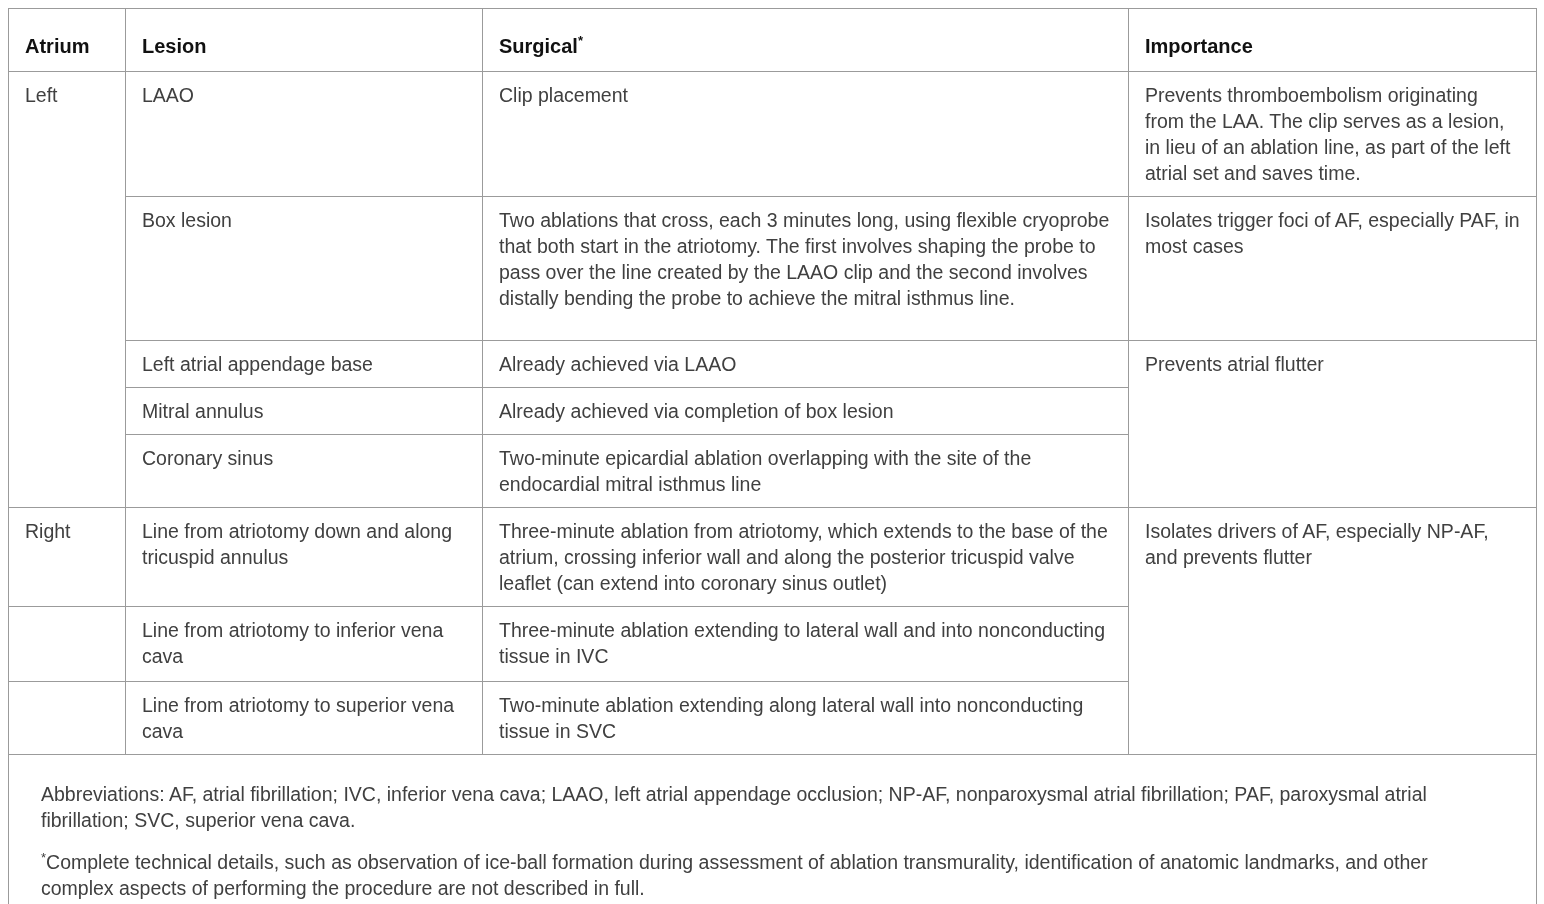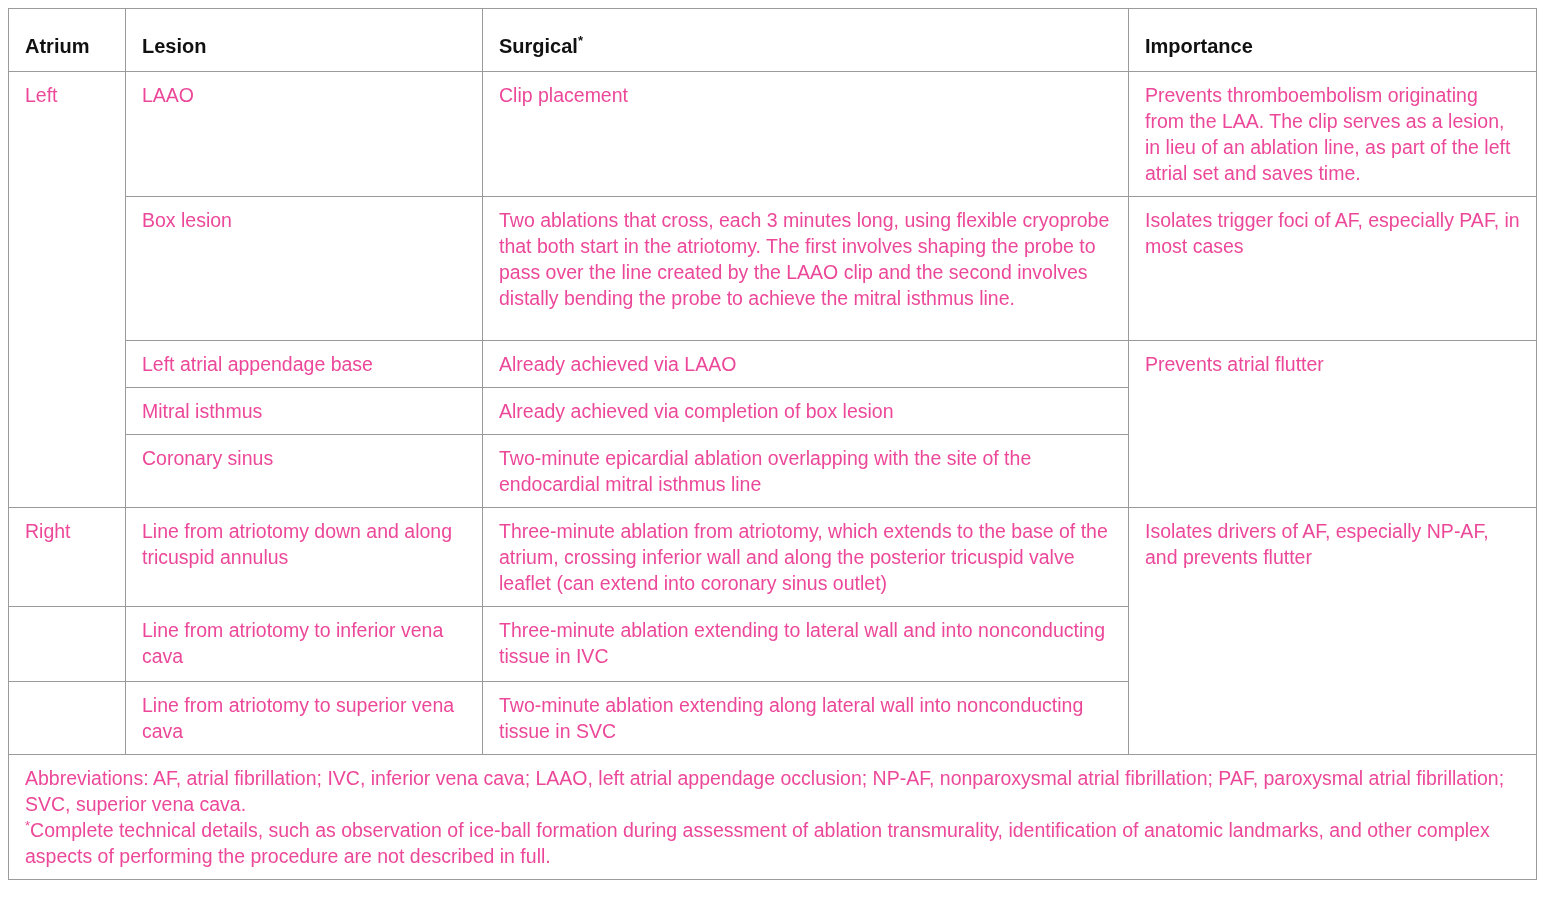--- a/index.html
+++ b/index.html
@@ -48,21 +48,21 @@
   table.af-table col.c-importance { width: 408px; }
 
   table.af-table th,
   table.af-table td {
     border: 1px solid #9b9b9b;
     vertical-align: top;
     text-align: left;
     padding: 10px 16px 10px 16px;
     font-size: 19.5px;
     line-height: 26px;
-    color: #ec4899;
+    color: #404040;
     box-sizing: border-box;
     overflow: hidden;
   }
   table.af-table th {
     font-weight: bold;
     font-size: 20px;
     color: #111111;
     padding-top: 24px;
     padding-bottom: 12px;
   }
@@ -80,21 +80,21 @@
   tr.h-r7 { height: 75px; padding-left: 44px; }
   tr.h-r8 { height: 69px; }
 
   td.footer-cell {
     padding: 9px 14px 11px 14px;
     font-size: 19.5px;
     line-height: 26px;
     color: #1f1f1f;
   }
   .footer-cell p {
-    margin: 0;
+    margin: 16px;
   }
   .footer-cell sup {
     font-size: 13px;
     line-height: 0;
   }
 </style>
 </head>
 <body>
 
 <div class="page">
@@ -127,21 +127,21 @@
           <td>Box lesion</td>
           <td>Two ablations that cross, each 3 minutes long, using flexible cryoprobe that both start in the atriotomy. The first involves shaping the probe to pass over the line created by the LAAO clip and the second involves distally bending the probe to achieve the mitral isthmus line.</td>
           <td>Isolates trigger foci of AF, especially PAF, in most cases</td>
         </tr>
         <tr class="h-r3">
           <td>Left atrial appendage base</td>
           <td>Already achieved via LAAO</td>
           <td rowspan="3">Prevents atrial flutter</td>
         </tr>
         <tr class="h-r4">
-          <td>Mitral isthmus</td>
+          <td>Mitral annulus</td>
           <td>Already achieved via completion of box lesion</td>
         </tr>
         <tr class="h-r5">
           <td>Coronary sinus</td>
           <td>Two-minute epicardial ablation overlapping with the site of the endocardial mitral isthmus line</td>
         </tr>
         <tr class="h-r6">
           <td>Right</td>
           <td>Line from atriotomy down and along tricuspid annulus</td>
           <td>Three-minute ablation from atriotomy, which extends to the base of the atrium, crossing inferior wall and along the posterior tricuspid valve leaflet (can extend into coronary sinus outlet)</td>

